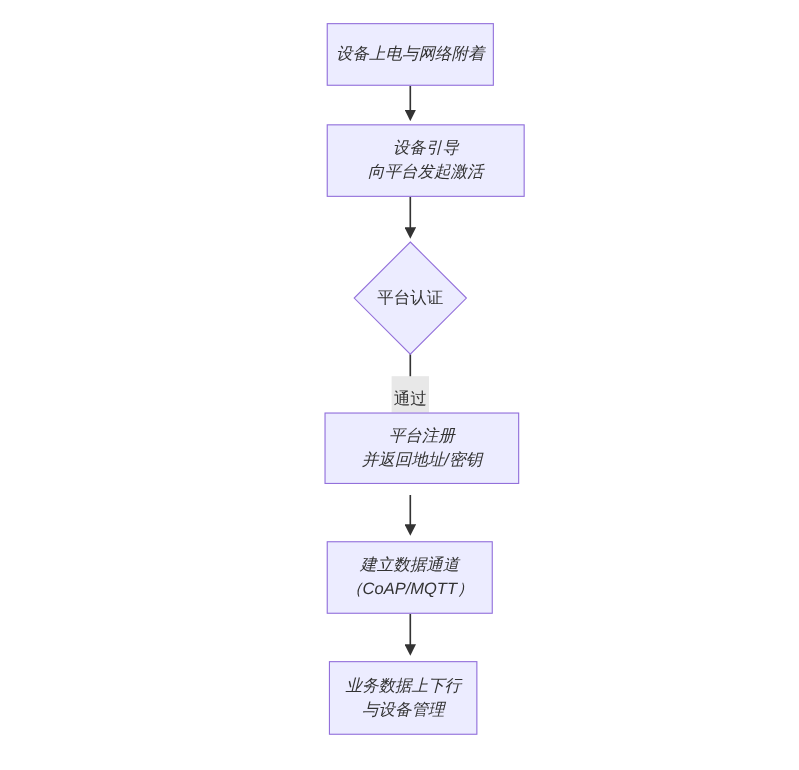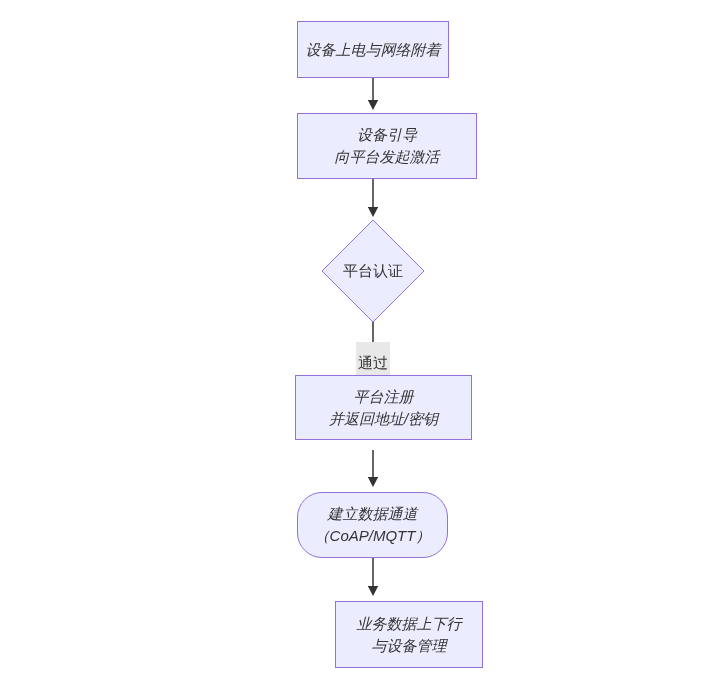--- a/index.html
+++ b/index.html
@@ -32,22 +32,22 @@
     align-items: center;
     justify-content: center;
     text-align: center;
     font-size: 15px;
     line-height: 22px;
   }
   .node-line { white-space: nowrap; font-style: italic; }
   .node-a { left: 297px; top: 21px;  width: 152px; height: 57px; }
   .node-b { left: 297px; top: 113px; width: 180px; height: 66px; }
   .node-c { left: 295px; top: 375px; width: 177px; height: 65px; }
-  .node-d { left: 297px; top: 492px; width: 151px; height: 66px; border-radius: 25px; }
-  .node-e { left: 299px; top: 601px; width: 148px; height: 67px; margin-left: 36px; }
+  .node-d { left: 297px; top: 492px; width: 151px; height: 66px; }
+  .node-e { left: 299px; top: 601px; width: 135px; height: 67px; }
   .diamond-label {
     position: absolute;
     left: 373px;
     top: 271px;
     transform: translate(-50%, -50%);
     font-size: 15px;
     white-space: nowrap;
   }
   .edge-label {
     position: absolute;

